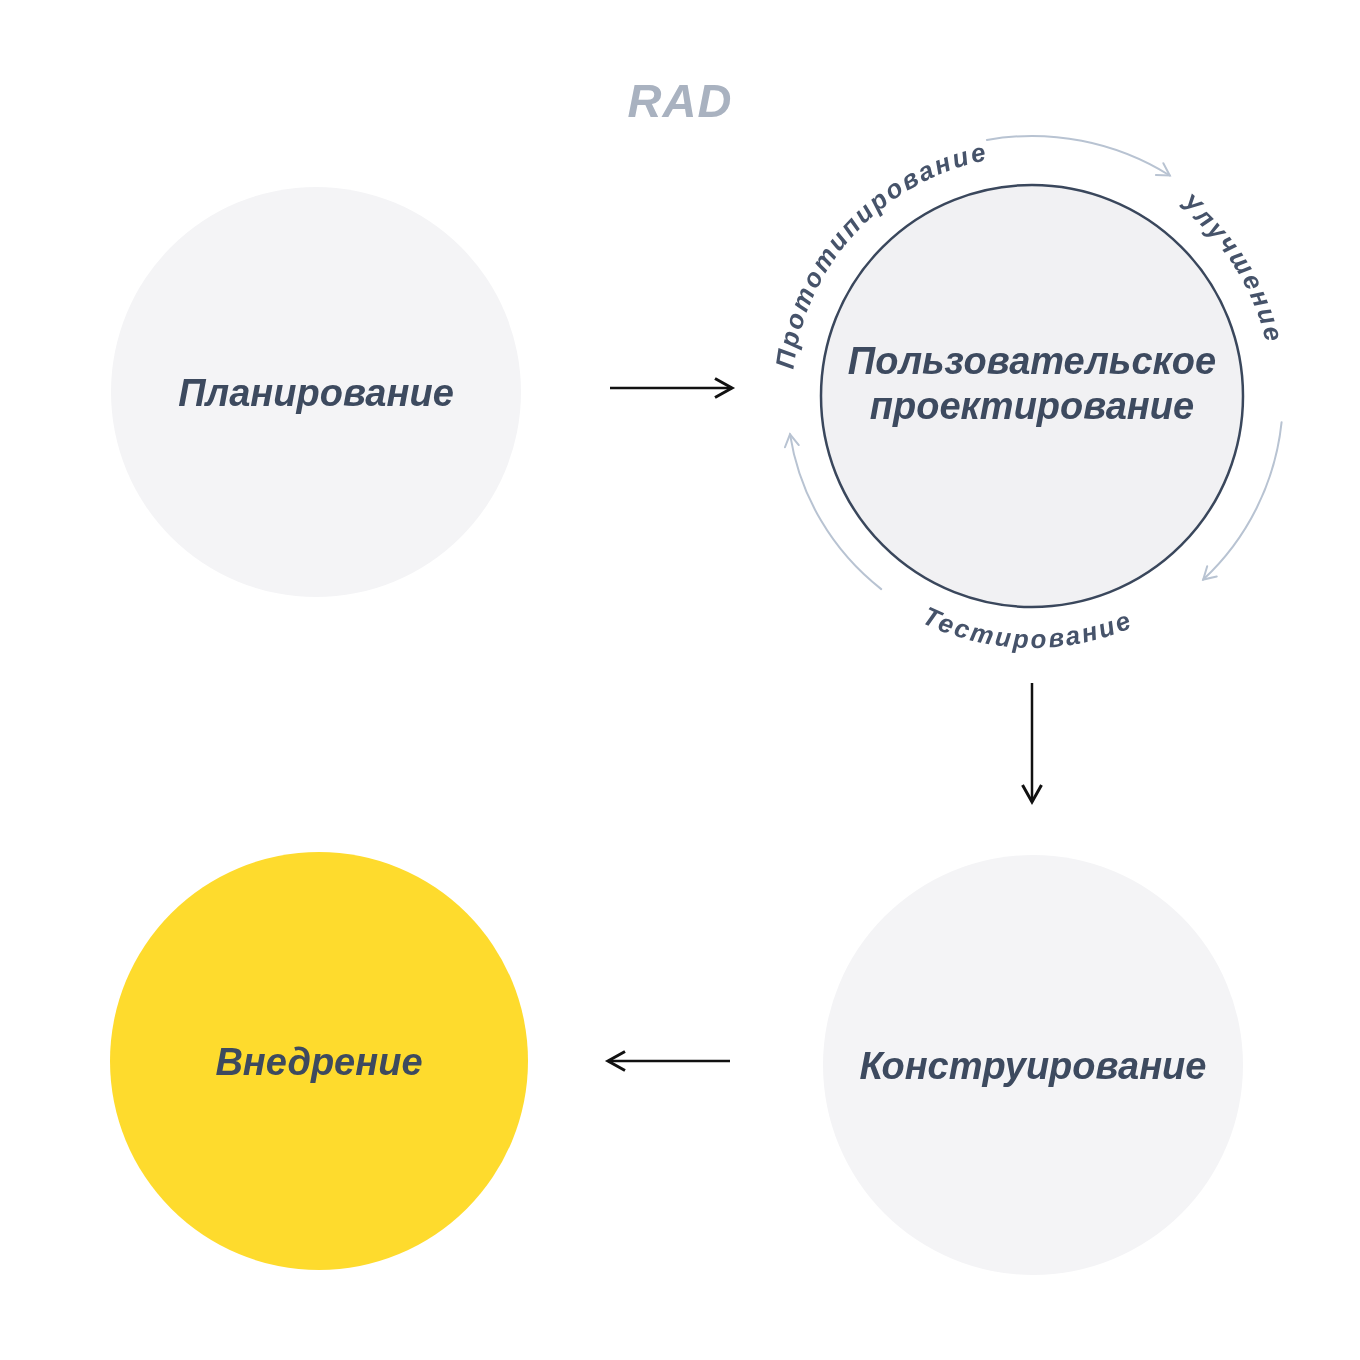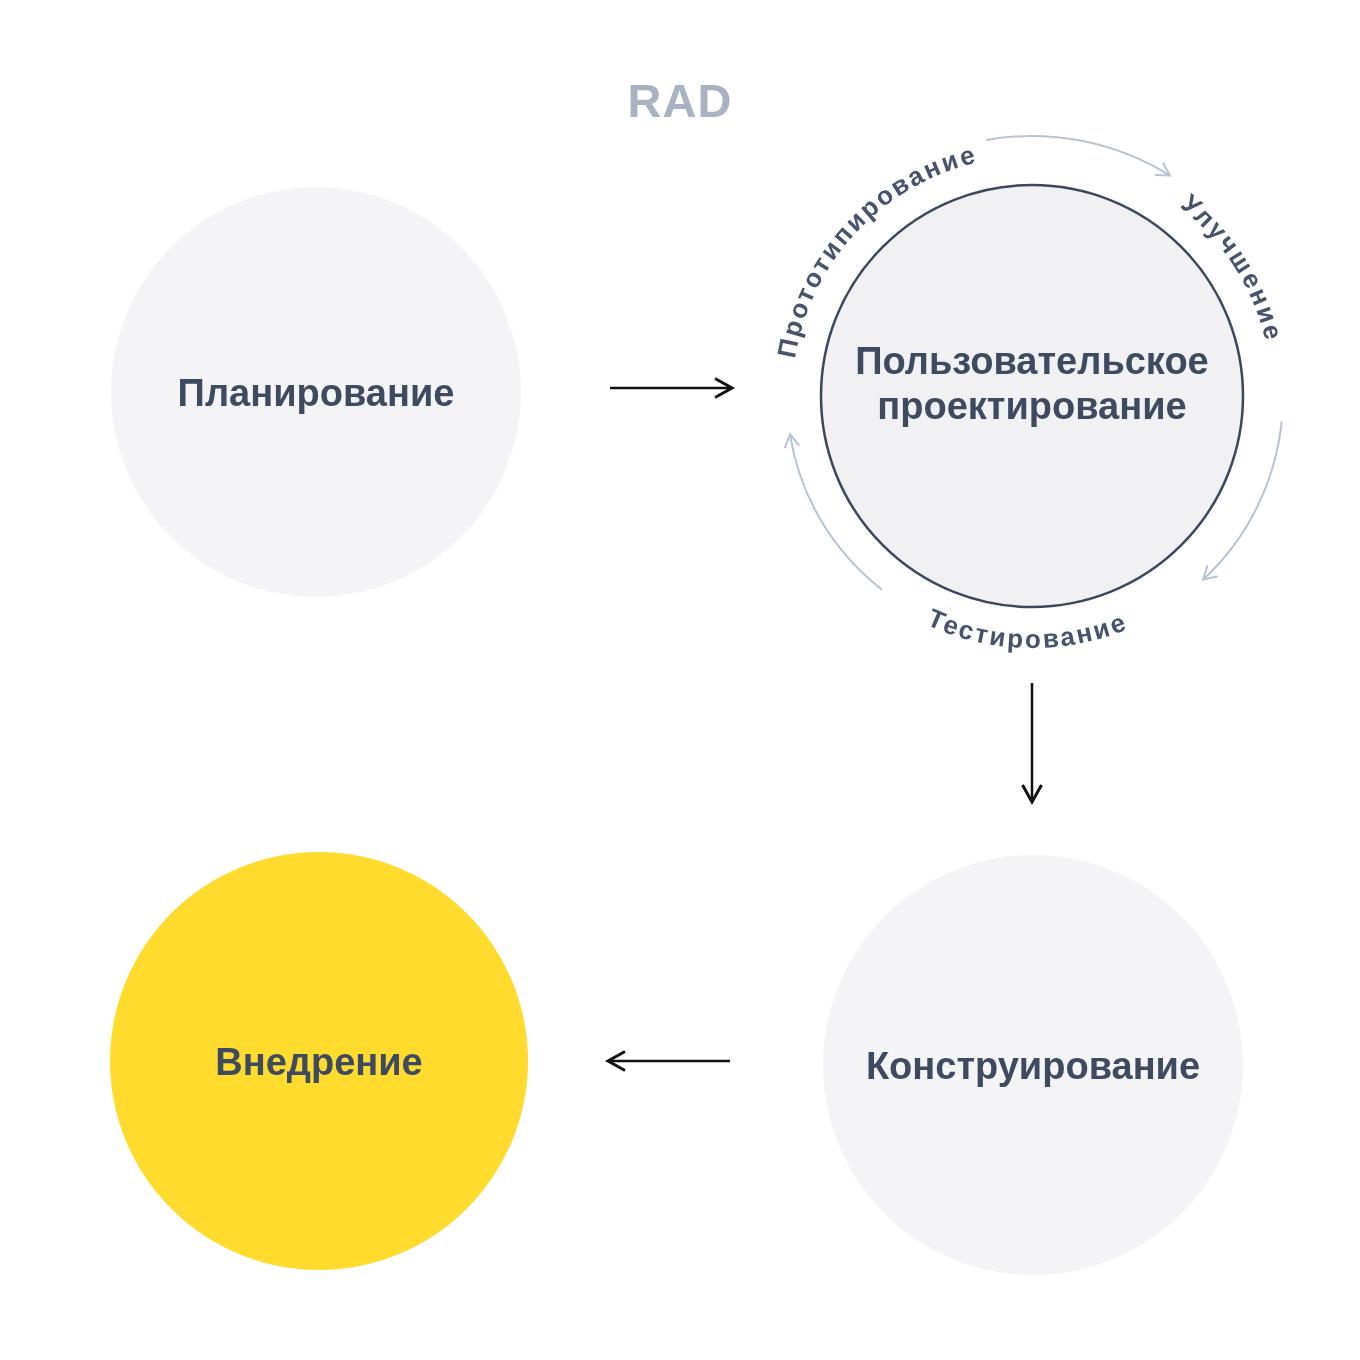--- a/index.html
+++ b/index.html
@@ -1,16 +1,16 @@
 <!DOCTYPE html>
 <html><head>
 <meta charset="utf-8">
 <style>
   html, body { margin: 0; padding: 0; background: #ffffff; }
-  .stage { width: 1360px; height: 1360px; position: relative; }
+  .stage { width: 1360px; height: 1360px; position: relative; font-style: italic; }
   svg { display: block; }
   .title-text {
     font-family: "Liberation Sans", "DejaVu Sans", sans-serif;
     font-size: 47px; font-weight: bold; letter-spacing: 1px;
     text-anchor: middle;
   }
   .node-label {
     font-family: "Liberation Sans", "DejaVu Sans", sans-serif;
     font-size: 38px; font-weight: bold;
     text-anchor: middle;

